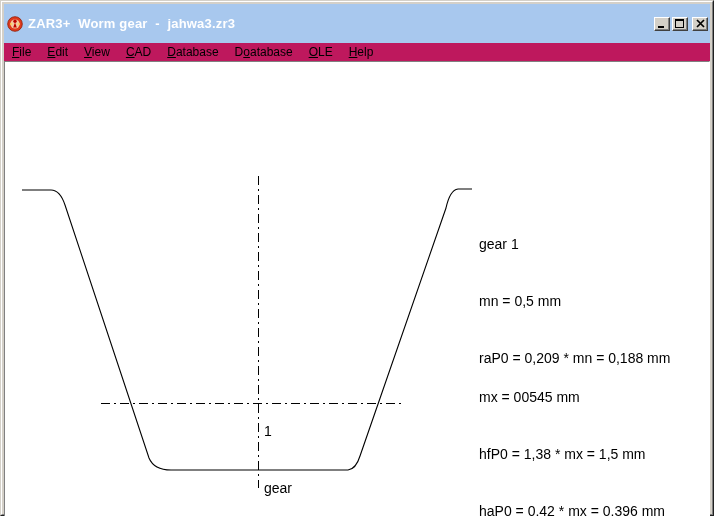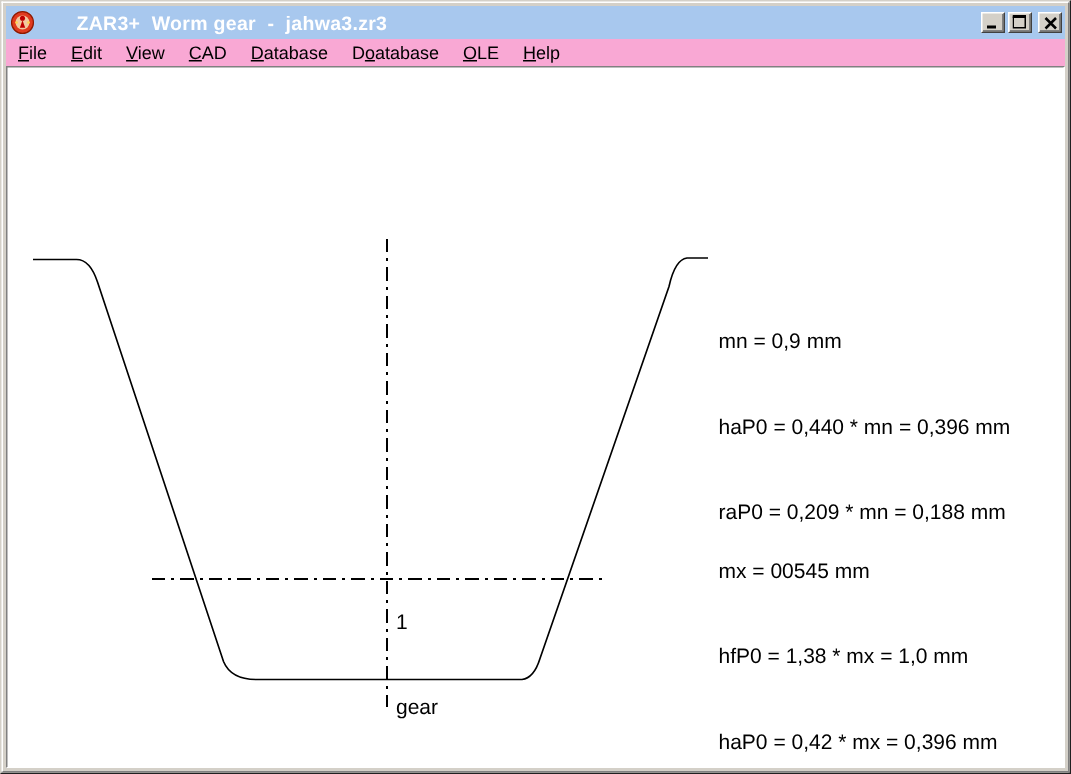--- a/index.html
+++ b/index.html
@@ -11,43 +11,43 @@
   .window{
     width:714px;height:516px;box-sizing:border-box;
     border:1px solid;border-color:#D4D0C8 #202020 #202020 #D4D0C8;
   }
   .window-inner{
     width:100%;height:100%;box-sizing:border-box;
     border:1px solid;border-color:#FFFFFF #808080 #808080 #FFFFFF;
     padding:2px;background:#D4D0C8;
   }
   .titlebar{
-    height:22px;background:#A8C8EE;
+    height:39px;background:#A8C8EE;
     display:flex;align-items:center;
-    padding:0 2px 0 3px;box-sizing:border-box;gap:23px;
+    padding:0 2px 0 3px;box-sizing:border-box;
   }
   .app-icon{width:16px;height:16px;flex:0 0 16px;display:block;}
   .title-text{
     color:#FFFFFF;font-size:13px;font-weight:bold;
     margin-left:5px;white-space:pre;flex:1 1 auto;
     overflow:hidden;letter-spacing:0.2px;
   }
   .win-buttons{display:flex;align-items:center;gap:2px;}
   .win-btn{
     width:16px;height:14px;box-sizing:border-box;
     background:#D4D0C8;padding:0;
     border:1px solid;border-color:#FFFFFF #404040 #404040 #FFFFFF;
     box-shadow:inset -1px -1px 0 #808080;
     display:flex;align-items:center;justify-content:center;
     cursor:default;
   }
   .win-btn.close{margin-left:2px;}
   .menubar{
     height:18px;display:flex;align-items:center;
-    background:#f9a8d4;padding-left:4px;font-size:12px;color:#000;
+    background:#be185d;padding-left:4px;font-size:12px;color:#000;
   }
   .menu-item{
     padding:1px 4px;margin-right:8px;white-space:nowrap;cursor:default;
   }
   .menu-item u{text-decoration:underline;}
   .client{
     width:706px;height:468px;box-sizing:border-box;
     border:1px solid;border-color:#808080 #FFFFFF #FFFFFF #808080;
     background:#FFFFFF;position:relative;overflow:hidden;
   }
@@ -118,29 +118,29 @@
         <line x1="96" y1="341" x2="396" y2="341" stroke="#000" stroke-width="1" stroke-dasharray="9 4 2 4" shape-rendering="crispEdges"></line>
       </svg>
 
       <div class="dwg-text" id="center-labels">
         <div>1</div>
         <div>gear</div>
         
       </div>
 
       <div class="dwg-text" id="gear1-block">
-        <div>mn = 0,9 mm</div>
-        <div>haP0 = 0,440 * mn = 0,396 mm</div>
+        <div>gear 1</div>
+        <div>mn = 0,5 mm</div>
         <div>raP0 = 0,209 * mn = 0,188 mm</div>
         
       </div>
 
       <div class="dwg-text" id="axial-block">
         <div>mx = 00545 mm</div>
-        <div>hfP0 = 1,38 * mx = 1,0 mm</div>
+        <div>hfP0 = 1,38 * mx = 1,5 mm</div>
         <div>haP0 = 0,42 * mx = 0,396 mm</div>
         
         
         
       </div>
     </div>
 
   </div>
 </div>
 

